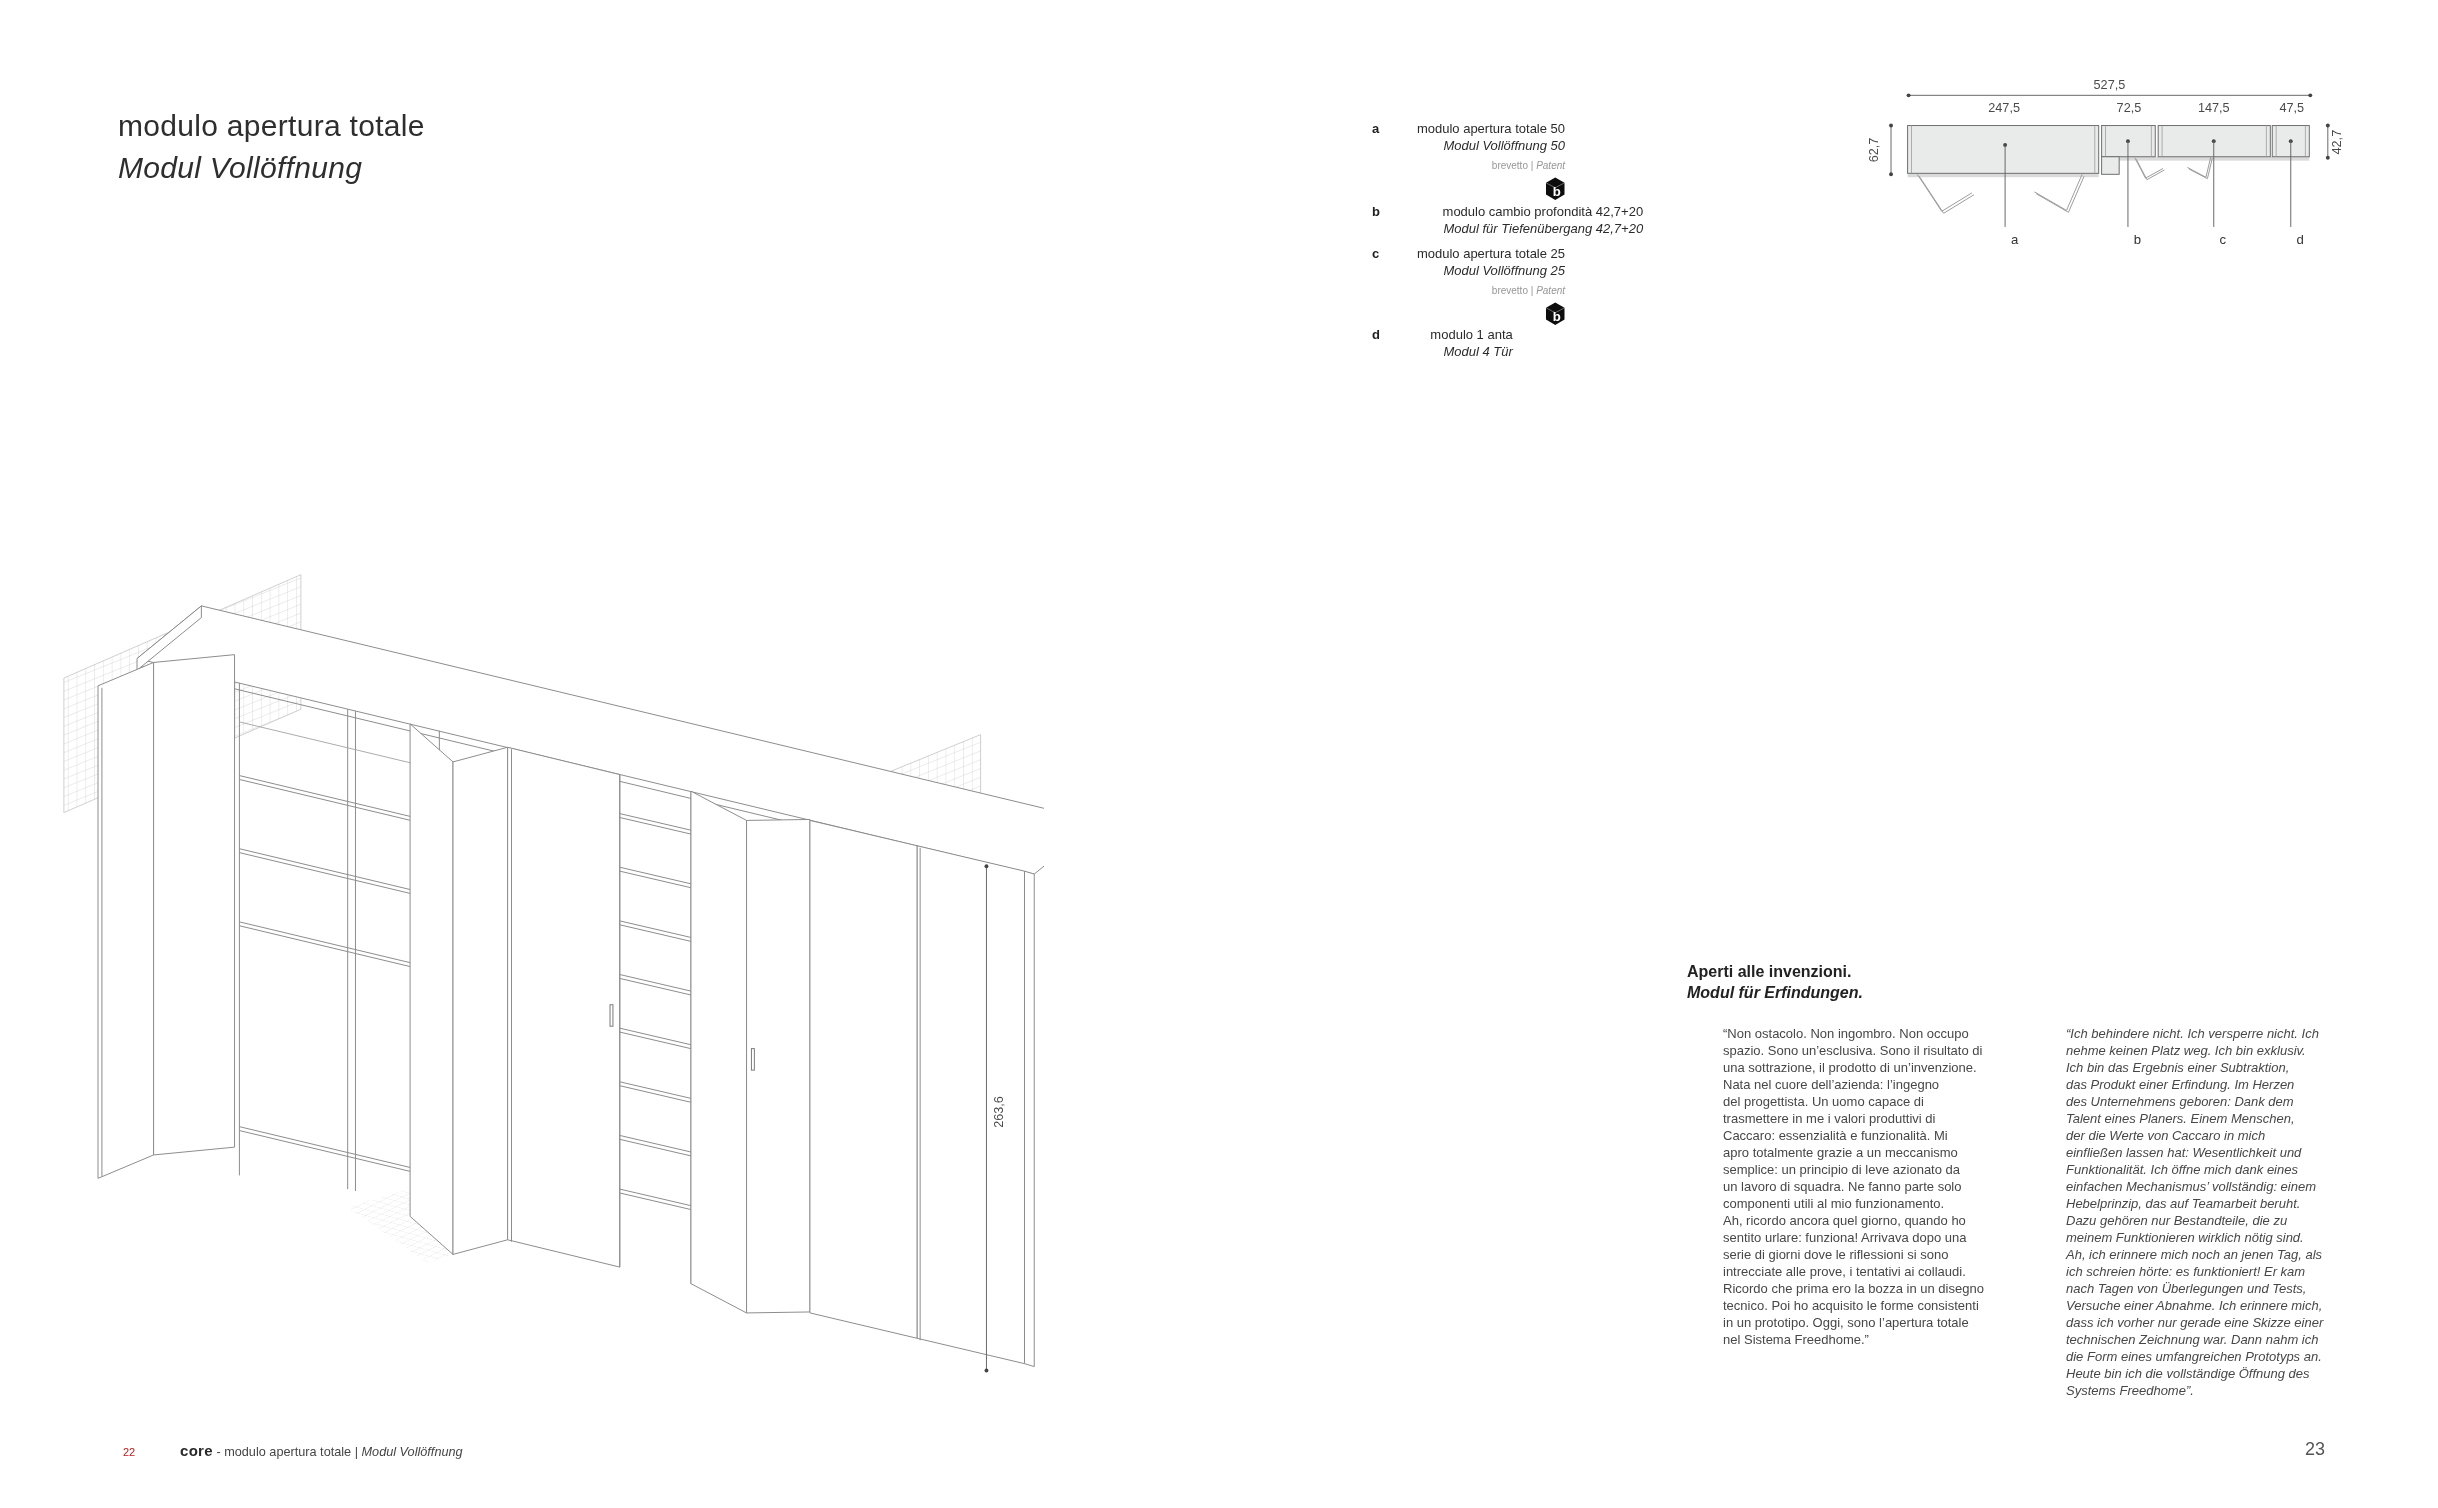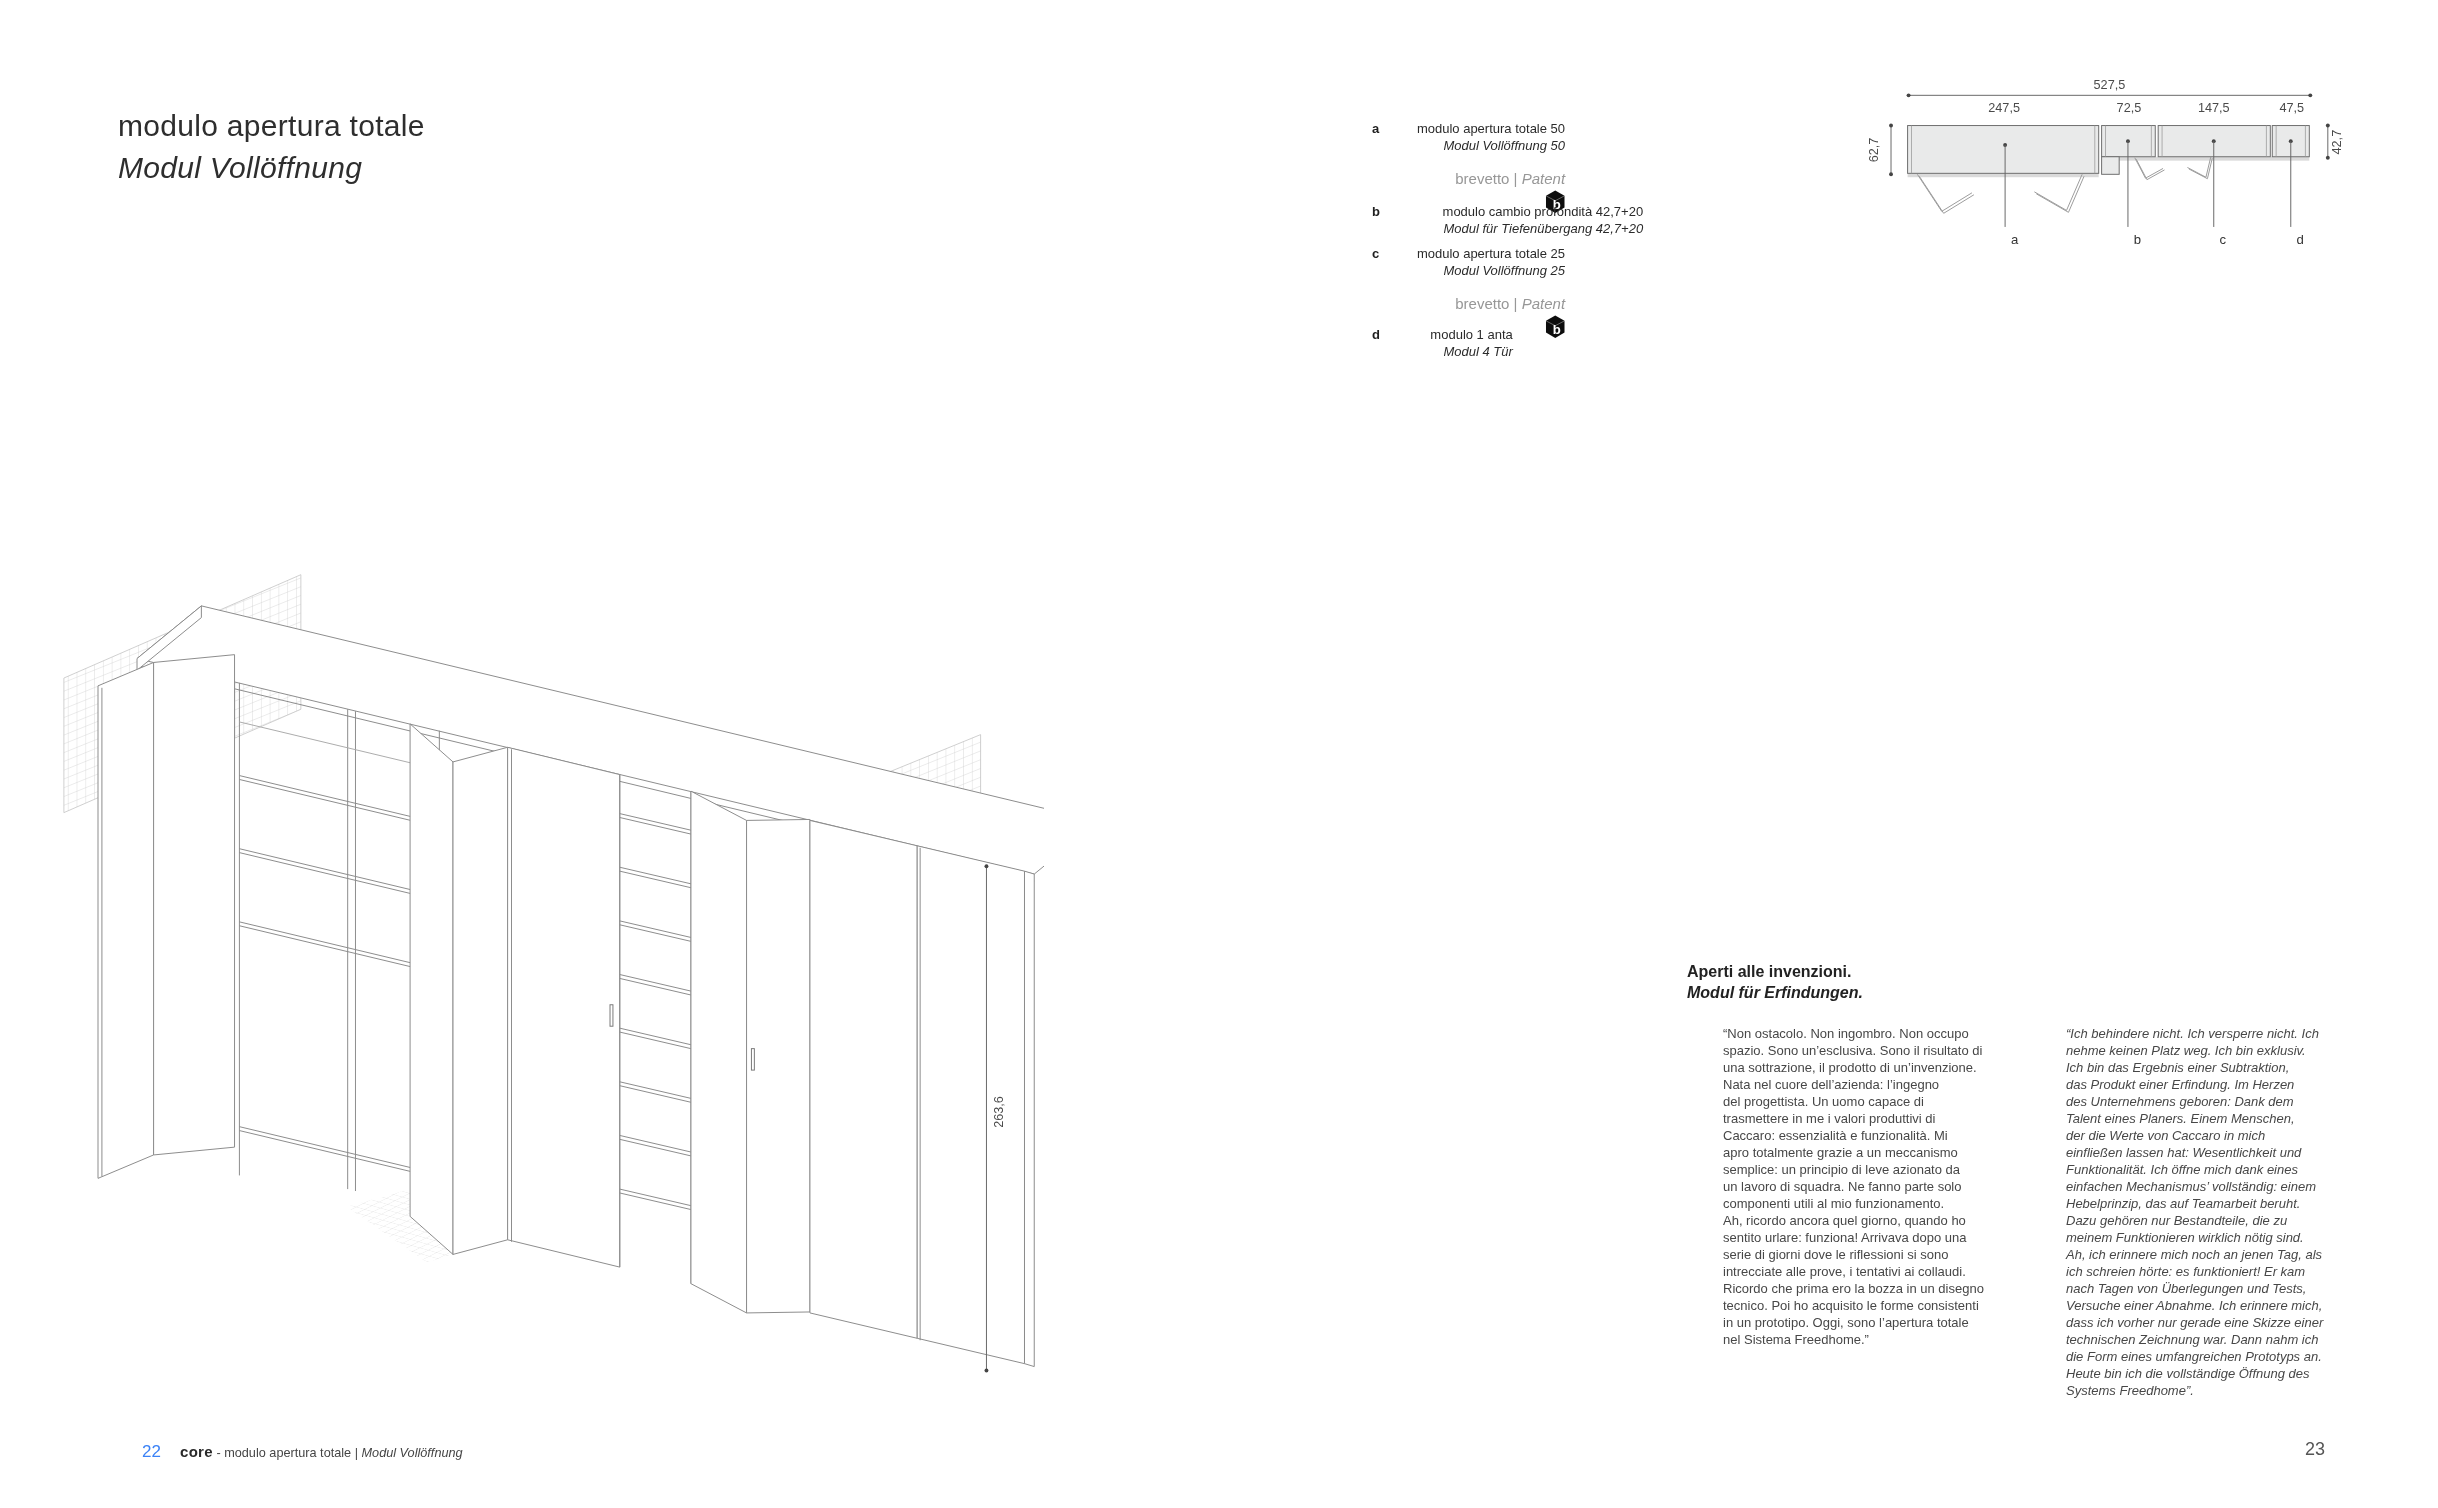--- a/index.html
+++ b/index.html
@@ -12,34 +12,34 @@
   
   .page-title{left:118px;top:105px;font-size:30px;line-height:42px;font-weight:300;letter-spacing:0.3px;color:#2e2e2e;}
   .page-title .de{font-style:italic;}
 
   
   .legend{left:1372px;top:0;width:390px;}
   .legend-item{position:absolute;left:0;display:flex;}
   .legend-key{width:23.4px;font-size:13px;font-weight:700;color:#1f1f1f;line-height:16.6px;}
   .legend-body{font-size:13px;line-height:16.6px;color:#2b2b2b;text-align:right;}
   .legend-body .de{font-style:italic;margin-left:48px;}
-  .patent-line{font-size:15px;color:#979797;margin-top:18px;line-height:13.7px;}
+  .patent-line{font-size:10px;color:#979797;margin-top:5px;line-height:13.7px;}
   .patent-line .pat{font-style:italic;}
   .cube-wrap{margin-top:3.9px;height:23.4px;}
 
   
   .article-heading{left:1687px;top:962px;font-size:16px;line-height:20.5px;font-weight:700;color:#222;}
   .article-heading .de{font-style:italic;}
   .col{font-size:13px;line-height:17px;color:#474747;white-space:pre-line;margin-left:36px;}
   .col-it{left:1687px;top:1025px;width:322px;}
   .col-de{left:2030px;top:1025px;width:341px;font-style:italic;}
 
   
   .footer-left{left:123px;top:1442px;font-size:12.7px;color:#454545;}
-  .footer-left .pgnum{display:inline-block;width:57px;font-size:17px;color:#3b82f6;text-align:center;}
+  .footer-left .pgnum{display:inline-block;width:57px;font-size:11px;color:#b91c1c;}
   .footer-left .brand{font-weight:700;font-size:15px;color:#2a2a2a;letter-spacing:0.3px;}
   .footer-left .de{font-style:italic;}
   .footer-right{left:2305px;top:1439px;font-size:18px;color:#555;}
 
   svg text{font-family:"Liberation Sans","DejaVu Sans",sans-serif;}
 </style>
 </head>
 <body>
 
 <div id="canvas">

